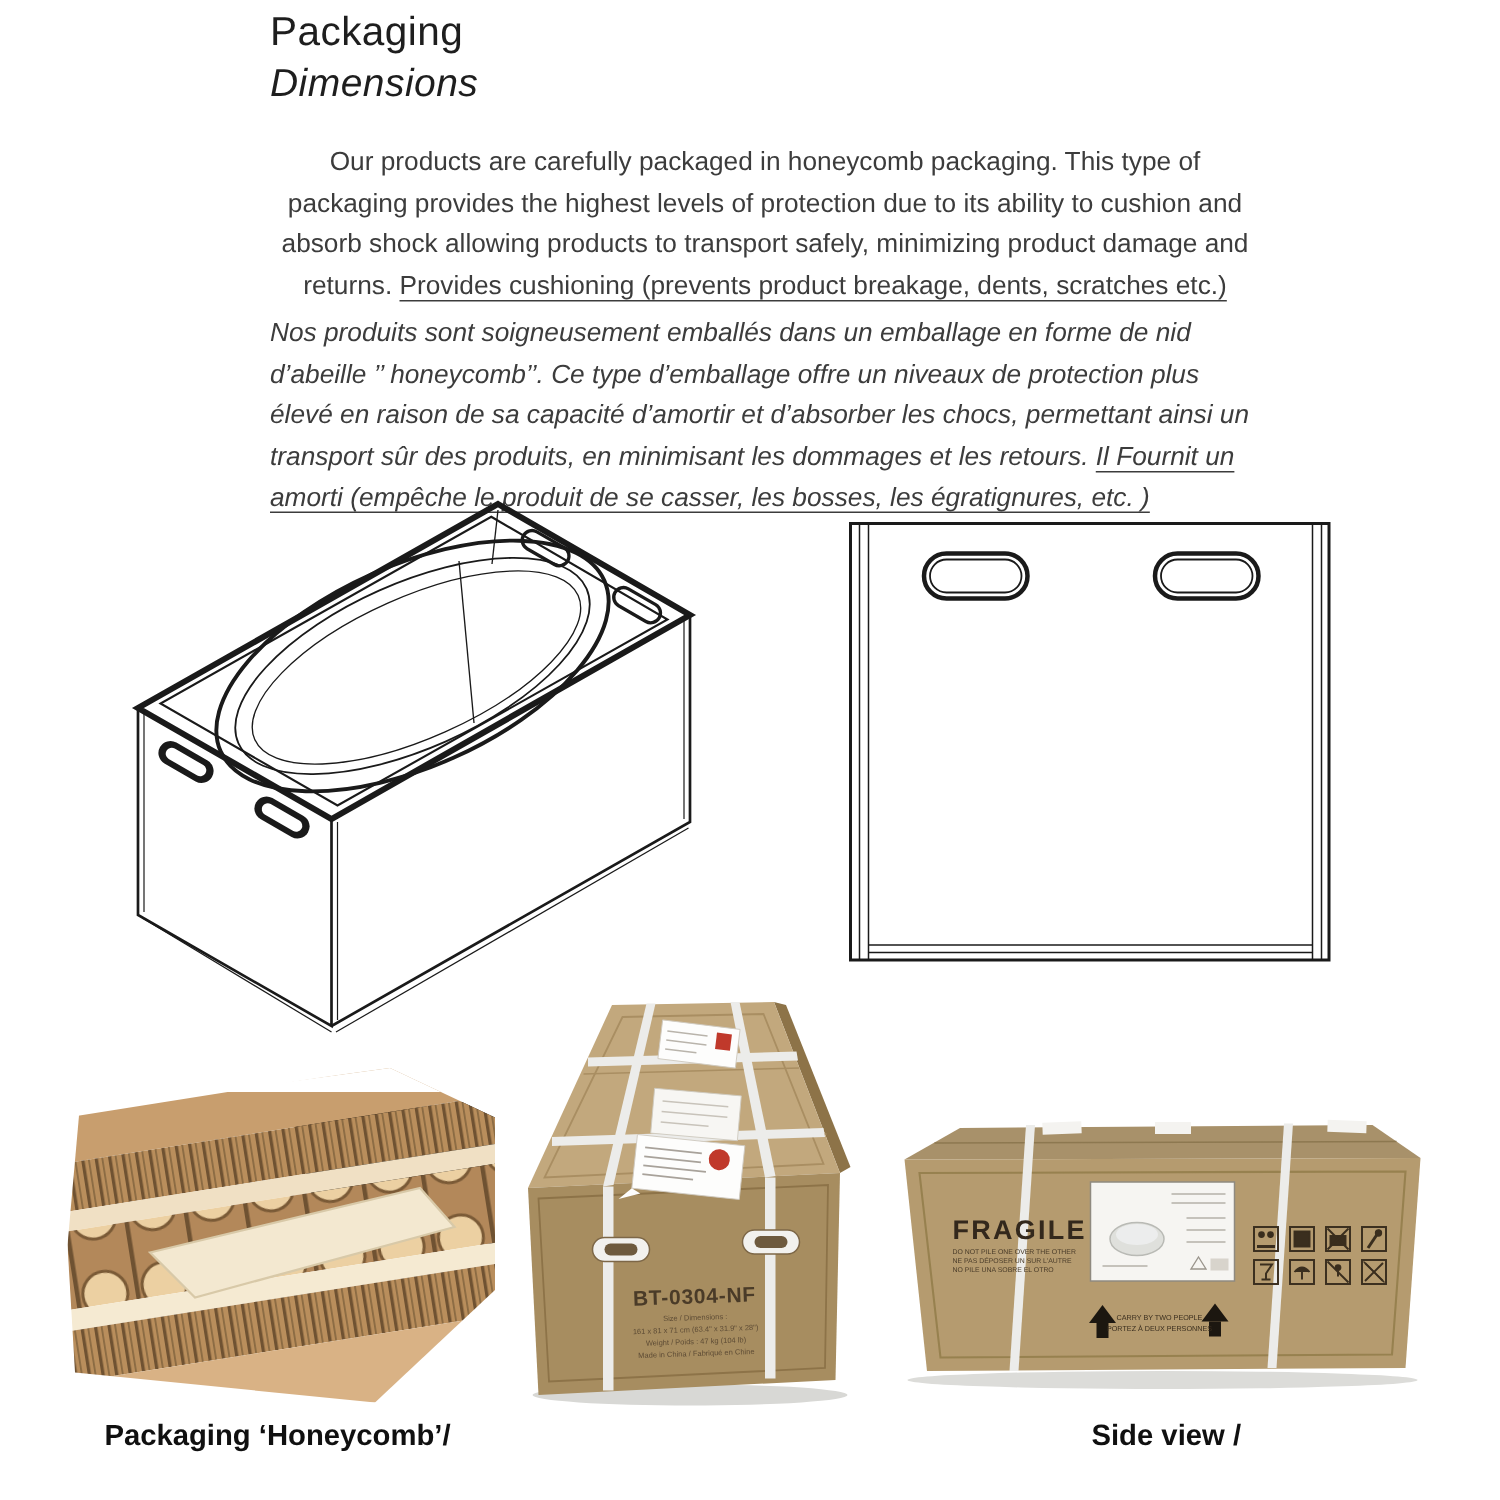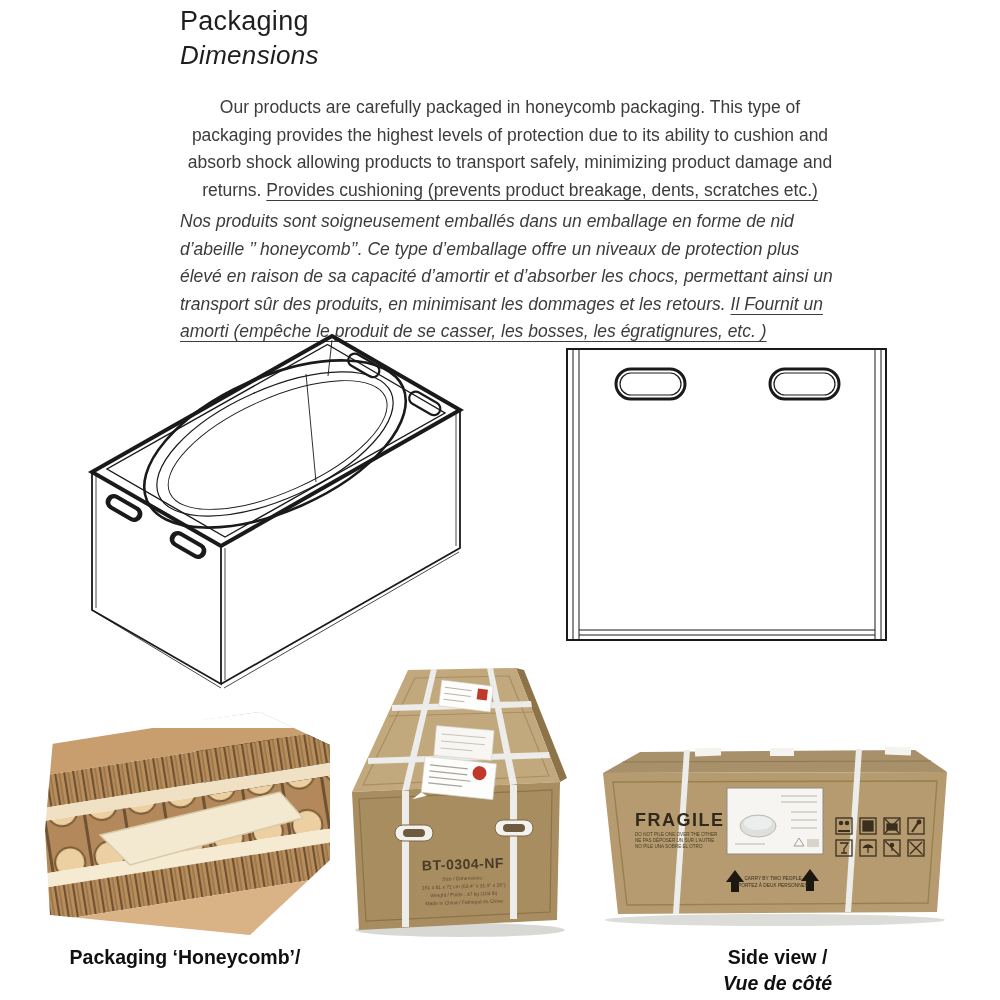--- a/index.html
+++ b/index.html
@@ -295,16 +295,15 @@
         <text x="178" y="147">PORTEZ À DEUX PERSONNES</text>
       </g>
     </g>
   </svg>
 
   <div class="abs caption" id="cap-honeycomb">
     <div>Packaging ‘Honeycomb’/</div>
   </div>
   <div class="abs caption" id="cap-side">
     <div>Side view /</div>
-    <div class="l2">Vue de côté</div>
   </div>
 
 </div>
 
 </body></html>

